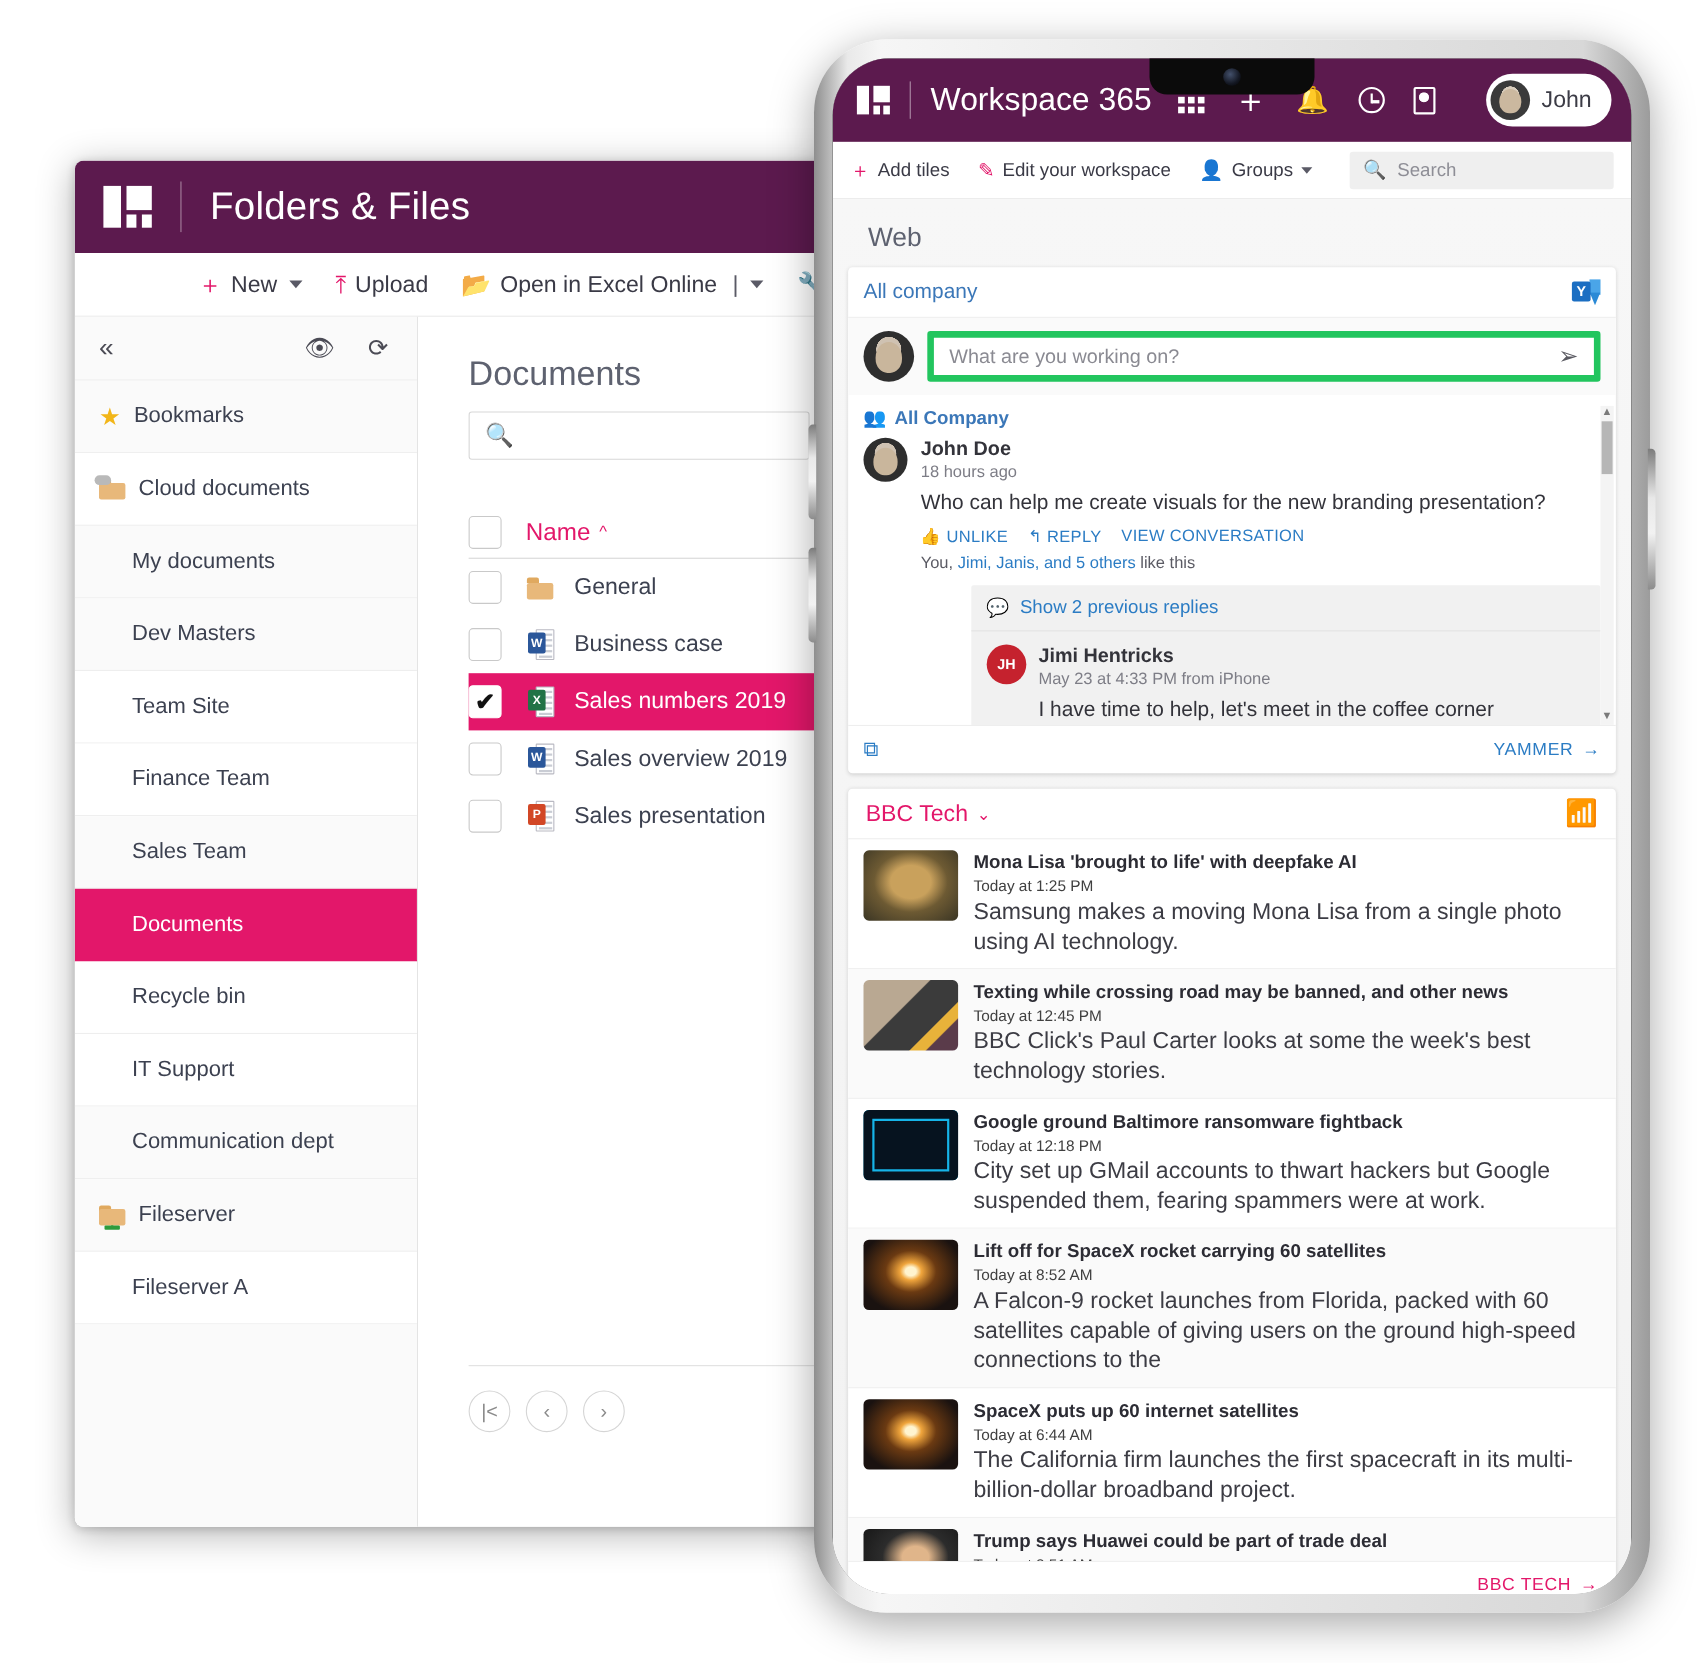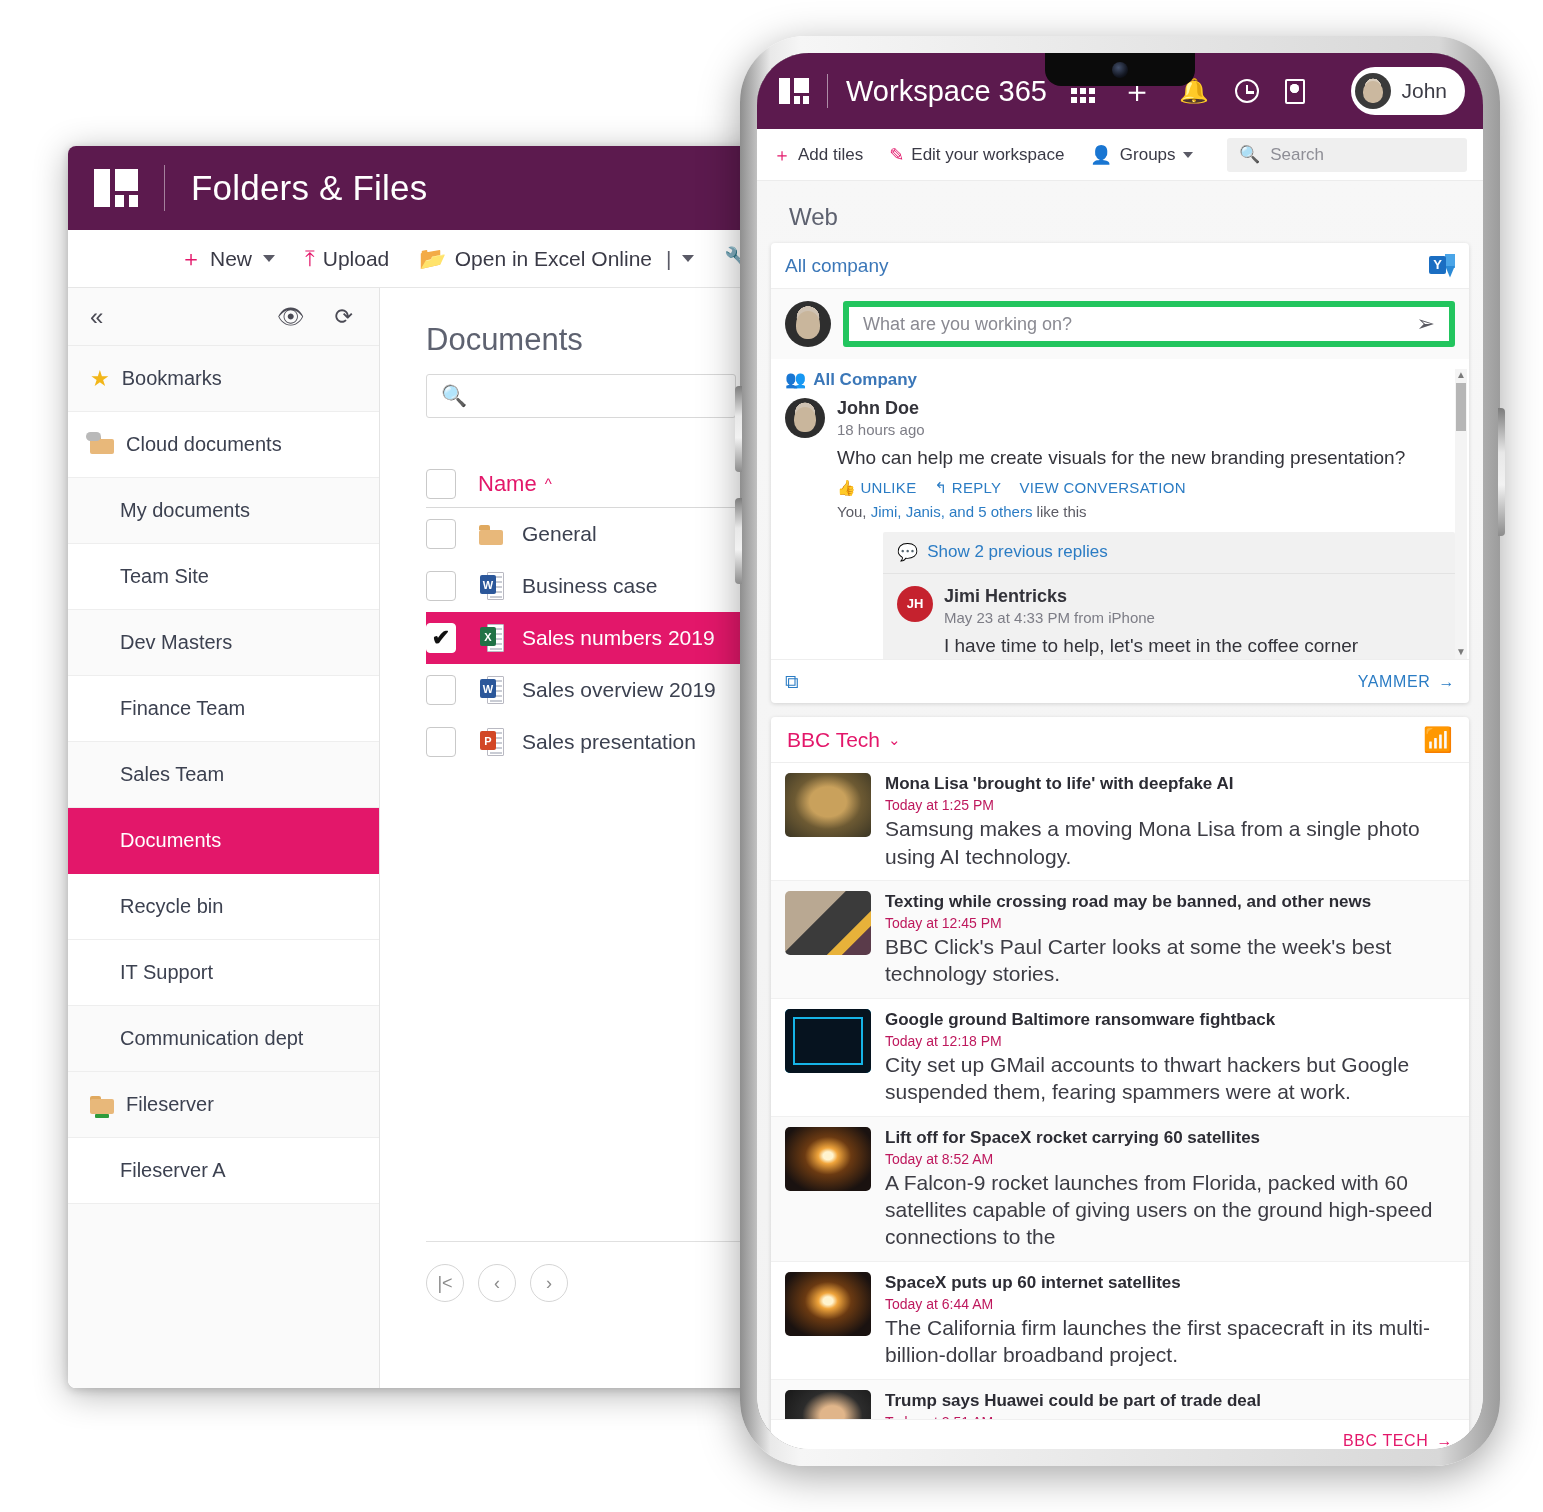--- a/index.html
+++ b/index.html
@@ -225,21 +225,21 @@
 
   .bbc-head { height: 46px; display:flex; align-items:center; justify-content:space-between;
               padding: 0 16px; border-bottom:1px solid #eee; }
   .bbc-head .t { color:#e3176a; font-size: 21px; display:flex; align-items:center; gap: 8px; }
   .rss { color:#e3176a; font-size: 24px; transform: rotate(0deg); }
   .news { display:flex; gap: 14px; padding: 10px 14px; border-bottom:1px solid #f0f0f0; align-items:flex-start; }
   .news.alt { background:#fafafa; }
   .nthumb { width: 86px; height: 64px; border-radius: 5px; flex:0 0 auto; overflow:hidden; position:relative; }
   .nbody { flex:1; min-width:0; }
   .ntitle { font-size: 17px; font-weight:700; color:#2c2c34; line-height:1.25; }
-  .ntime { font-size: 14px; color:#be185d; margin: 3px 0 2px; }
+  .ntime { font-size: 14px; color:#404040; margin: 3px 0 2px; }
   .ndesc { font-size: 21px; color:#3c3c44; line-height:1.3; }
   .bbc-foot { height: 42px; display:flex; align-items:center; justify-content:flex-end; padding: 0 16px; }
   .bbc-foot .more { color:#e3176a; font-size: 16px; letter-spacing:.6px; display:flex; align-items:center; gap:8px; }
 
   .tiles { display:flex; gap: 14px; margin-top: 16px; padding: 0 4px; }
   .tile { width: 122px; height: 122px; border-radius: 6px; position:relative;
           display:flex; align-items:center; justify-content:center; }
   .tile .lbl { position:absolute; bottom: 12px; left:0; right:0; text-align:center; color:#fff; font-size: 15px; }
 
   .spot-ic { width: 64px; height: 64px; border-radius:50%; background:#fff; position:relative; overflow:hidden; }
@@ -321,25 +321,25 @@
         <div class="side-item plain">
           <span class="folder-ic cloud-ic">
               <i class="ftab"></i>
               <i class="fbody"></i>
             </span>
           <span>Cloud documents</span>
         </div>
         <div class="side-item indent alt">
           <span>My documents</span>
         </div>
+        <div class="side-item indent alt">
+          <span>Dev Masters</span>
+        </div>
         <div class="side-item indent plain">
           <span>Team Site</span>
-        </div>
-        <div class="side-item indent alt">
-          <span>Dev Masters</span>
         </div>
         <div class="side-item indent plain">
           <span>Finance Team</span>
         </div>
         <div class="side-item indent alt">
           <span>Sales Team</span>
         </div>
         <div class="side-item indent active">
           <span>Documents</span>
         </div>

